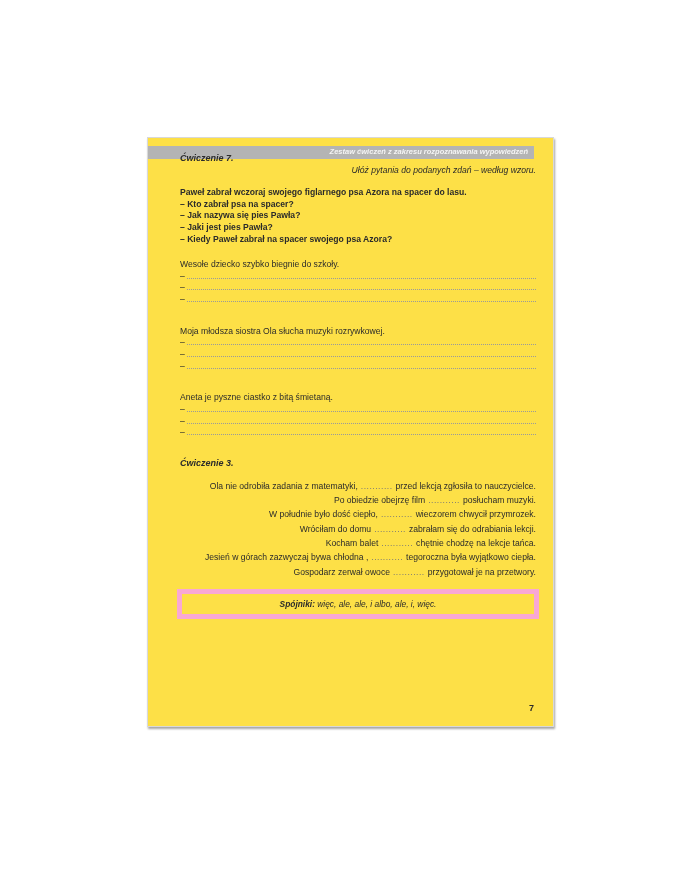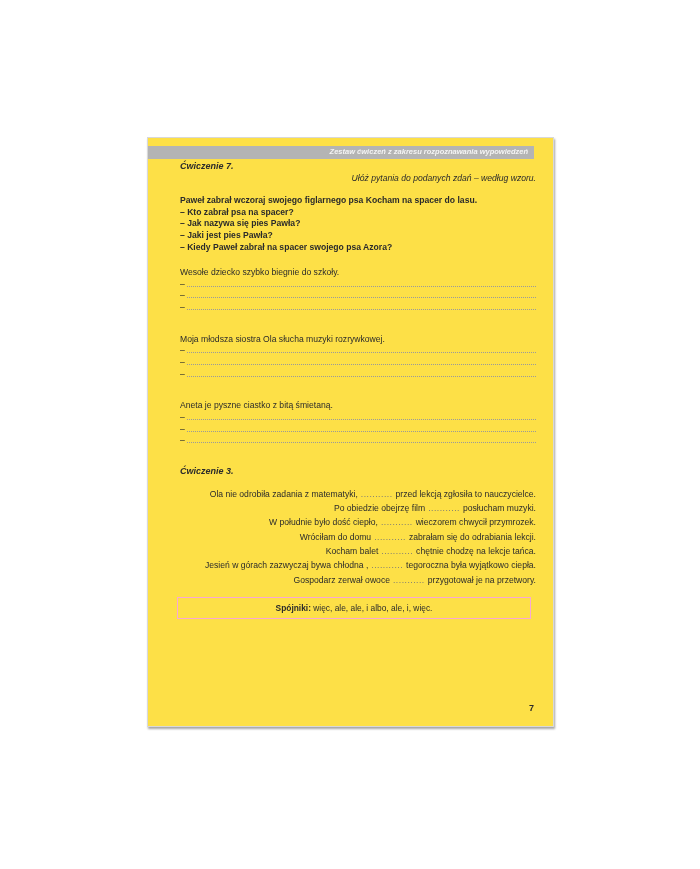--- a/index.html
+++ b/index.html
@@ -16,48 +16,48 @@
   }
   .header-bar {
     position:absolute; left:0; top:8px; width:386px; height:13px;
     background:#b4b4b4;
   }
   .header-bar span {
     position:absolute; right:6px; top:1px;
     font-size:7.5px; font-style:italic; font-weight:bold; color:#f4f4f4;
     white-space:nowrap;
   }
-  .content { position:absolute; left:32px; top:23px; width:356px; font-size:8.6px; line-height:11.6px; }
+  .content { position:absolute; left:32px; top:15px; width:356px; font-size:8.6px; line-height:11.6px; }
   .title { font-weight:bold; font-style:italic; font-size:9px; }
   .instr { font-style:italic;text-align:right; }
   .bold { font-weight:bold; }
   .gap { height:11px; }
   .line { display:flex; align-items:baseline; height:11.7px; }
   .dash { width:7px; flex:none; }
   .dots { flex:1; border-bottom:1px dotted #9a9a9a; height:7px; }
   .sent .blank { letter-spacing:0.5px; color:#777; padding:0 3px; }
   .box {
     margin-top:10px; margin-left:-3px; width:352px; height:20px;
-    border:1px solid #f9a8d4; text-align:center; line-height:20px; font-size:8.4px;
+    border:5px solid #f9a8d4; text-align:center; line-height:20px; font-size:8.4px;font-style:italic;
   }
   .pagenum { position:absolute; right:19px; bottom:13px; font-weight:bold; font-size:9px; }
 </style>
 </head>
 <body>
 
 <div class="page">
   <div class="header-bar">
     <span>Zestaw ćwiczeń z zakresu rozpoznawania wypowiedzeń</span>
   </div>
 
   <div class="content">
     <div class="title">Ćwiczenie 7.</div>
     <div class="instr">Ułóż pytania do podanych zdań – według wzoru.</div>
     <div class="gap"></div>
-    <div class="bold">Paweł zabrał wczoraj swojego figlarnego psa Kocham na spacer do lasu.</div>
+    <div class="bold">Paweł zabrał wczoraj swojego figlarnego psa Azora na spacer do lasu.</div>
     <div class="bold">– Kto zabrał psa na spacer?</div>
     <div class="bold">– Jak nazywa się pies Pawła?</div>
     <div class="bold">– Jaki jest pies Pawła?</div>
     <div class="bold">– Kiedy Paweł zabrał na spacer swojego psa Azora?</div>
     <div class="gap" style="height:14px"></div>
 
     <div>Wesołe dziecko szybko biegnie do szkoły.</div>
     <div class="line">
         <span class="dash">–</span>
         <span class="dots"></span>

